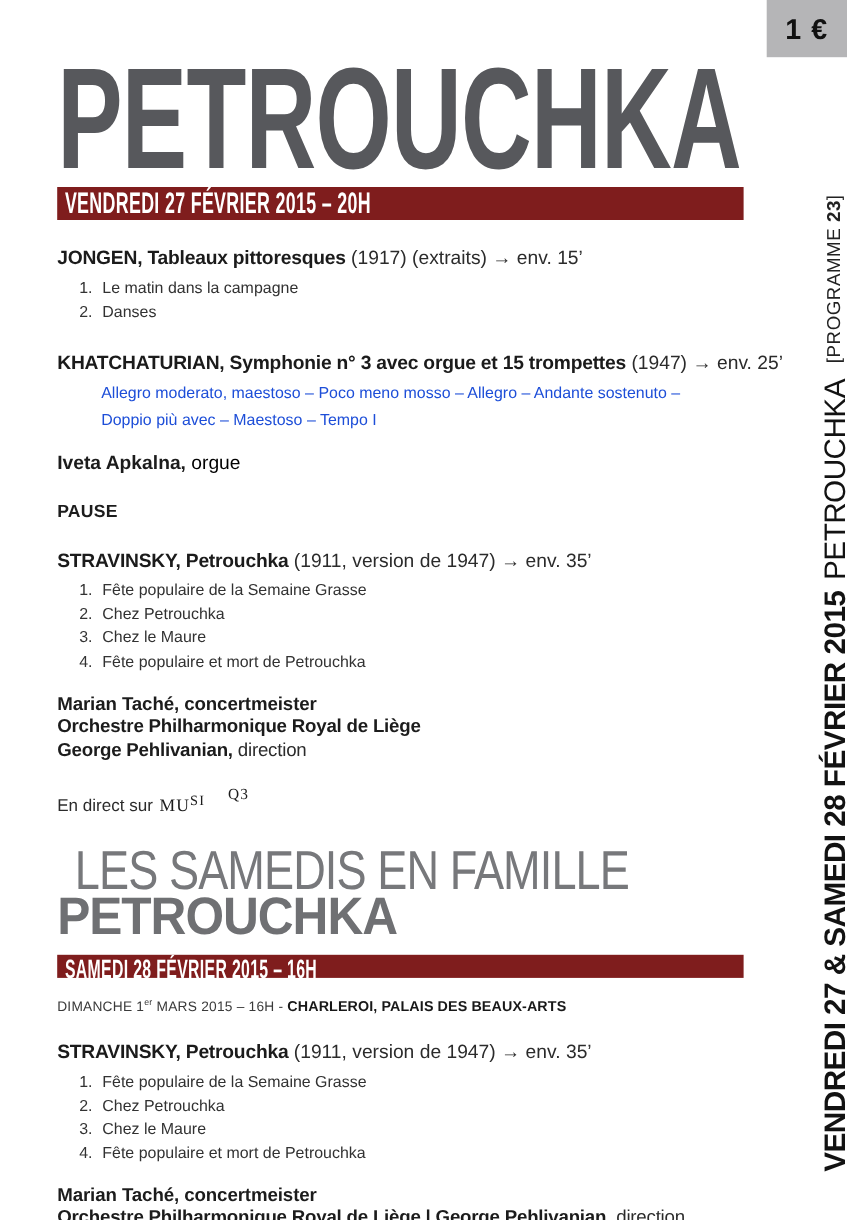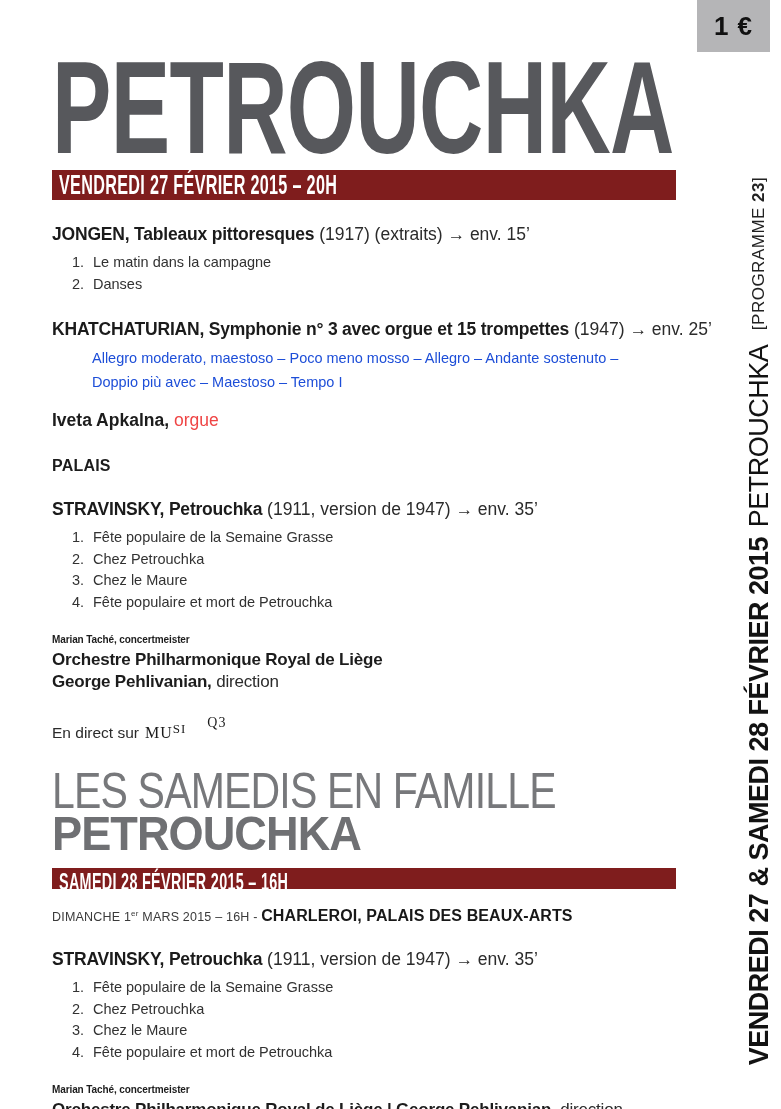--- a/index.html
+++ b/index.html
@@ -66,52 +66,52 @@
     counter-increment: mv;
     font-size: 14.5px; line-height: 21.5px; color: #323232;
   }
   ol.movements li::before { content: counter(mv) "."; display: inline-block; width: 21px; }
 
   .tempo-lines { padding-left: 40px; margin-top: 6px; }
   .tempo-lines div { font-size: 14.5px; line-height: 24px; color: #1d4ed8; }
 
   .soloist-line { margin-top: 16px; font-size: 17.5px; }
   .soloist-line .b { font-weight: 700; }
-  .soloist-line .r { color: #ef4444; }
+  .soloist-line .r { color: #000000; }
 
   .pause-line { margin-top: 26px; font-size: 16px; font-weight: 700; letter-spacing: 0.2px; }
 
   .credits { margin-top: 18px; white-space: nowrap; }
-  .credits .c-small { font-size: 10px; font-weight: 700; line-height: 18px; letter-spacing: -0.1px; }
+  .credits .c-small { font-size: 17px; font-weight: 700; line-height: 18px; letter-spacing: -0.1px; }
   .credits .c-big { font-size: 17px; line-height: 21.5px; letter-spacing: -0.2px; }
   .credits .b { font-weight: 700; }
   .credits .r { font-weight: 400; color: #2b2b2b; }
 
   
   .broadcast { margin-top: 32px; font-size: 15.5px; color: #2b2b2b; }
   .musiq3 { font-family: "Liberation Serif", "DejaVu Serif", serif; color: #1c1c1c; margin-left: 6px; }
   .musiq3 .mu { font-size: 16px; letter-spacing: 1px; }
   .musiq3 .si { font-size: 13px; position: relative; top: -5px; letter-spacing: 1px; }
   .musiq3 .q3 { font-size: 14px; position: relative; top: -11px; letter-spacing: 1px; margin-left: 21px; }
 
   
-  .family-surtitle { margin-top: 28px; height: 42px; white-space: nowrap; }
+  .family-surtitle { margin-top: 28px; height: 42px; white-space: nowrap; margin-left: 16px; }
   .family-surtitle span {
     display: inline-block; font-size: 50px; font-weight: 400; line-height: 42px;
     color: #77787b; transform: scaleX(0.82); transform-origin: 0 0; letter-spacing: -1px;
   }
   .family-title { height: 44px; white-space: nowrap; }
   .family-title span {
     display: inline-block; font-size: 48px; font-weight: 700; line-height: 44px;
     color: #6f7073; transform: scaleX(0.94); transform-origin: 0 0; letter-spacing: -1px;
   }
 
   .extra-date { margin-top: 18px; font-size: 12.5px; color: #3a3a3a; letter-spacing: 0.2px; white-space: nowrap; }
   .extra-date sup { font-size: 8px; vertical-align: super; }
-  .extra-date .venue { font-weight: 700; color: #181818; font-size: 16px; letter-spacing: 0.1px; }
+  .extra-date .venue { font-weight: 700; color: #181818; font-size: 13px; letter-spacing: 0.1px; }
 
   
   .side-strip {
     position: absolute; right: 6px; bottom: 44px;
     writing-mode: vertical-rl;
     transform: rotate(180deg);
     white-space: nowrap;
     color: #121212;
   }
   .side-strip .sd { font-weight: 700; font-size: 27px; letter-spacing: -0.5px; }
@@ -149,21 +149,21 @@
   </div>
   <div class="tempo-lines">
     <div>Allegro moderato, maestoso – Poco meno mosso – Allegro – Andante sostenuto –</div>
     <div>Doppio più avec – Maestoso – Tempo I</div>
   </div>
 
   <div class="soloist-line">
     <span class="b">Iveta Apkalna,</span><span class="r"> orgue</span>
   </div>
 
-  <div class="pause-line">PALAIS</div>
+  <div class="pause-line">PAUSE</div>
 
   <div class="work-title">
     <span class="b">STRAVINSKY, Petrouchka</span><span class="r"> (1911, version de 1947) → env. 35’</span>
   </div>
   <ol class="movements">
     <li>Fête populaire de la Semaine Grasse</li>
     <li>Chez Petrouchka</li>
     <li>Chez le Maure</li>
     <li>Fête populaire et mort de Petrouchka</li>
   </ol>

